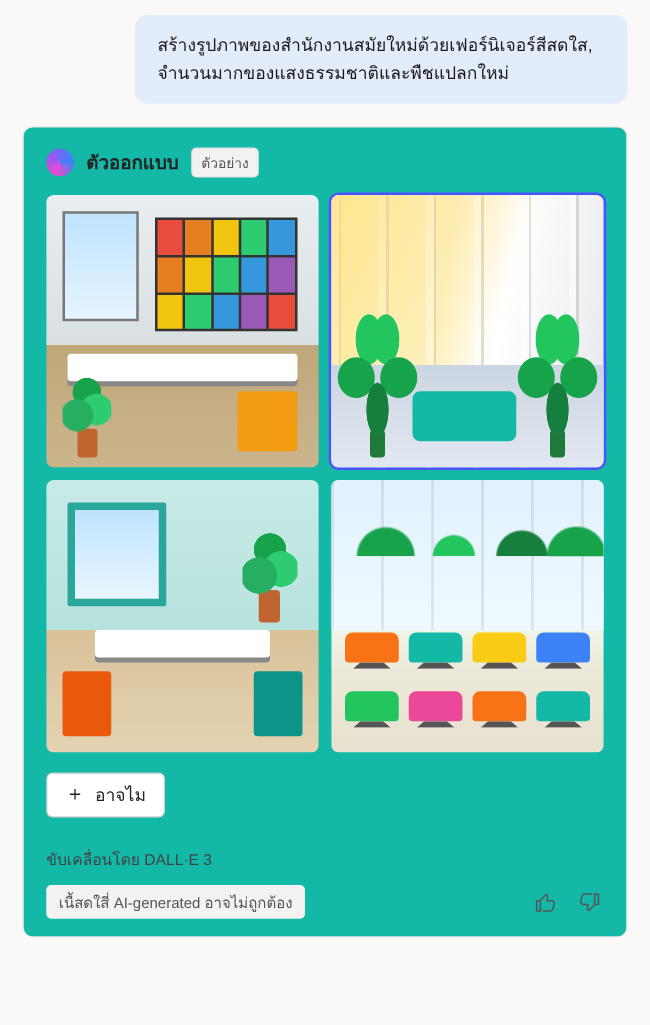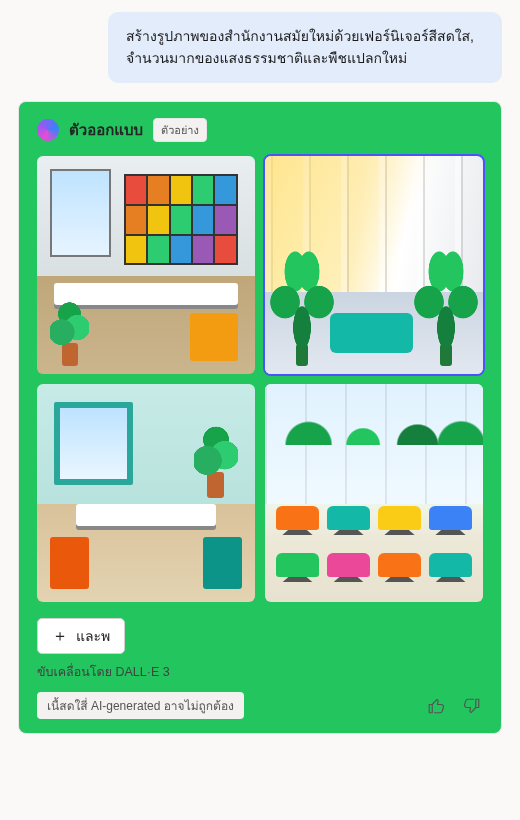--- a/index.html
+++ b/index.html
@@ -15,21 +15,21 @@
   .user-bubble {
     background: #e3ecfb;
     border-radius: 10px;
     padding: 14px 18px;
     margin-left: 90px;
     margin-bottom: 18px;
     line-height: 1.55;
     color: #1b1b1b;
   }
   .card {
-    background: #22c55e;
+    background: #14b8a6;
     border: 1px solid #e8e8e8;
     border-radius: 8px;
     padding: 16px 18px 14px;
   }
   .card-header {
     display: flex;
     align-items: center;
     gap: 10px;
     margin-bottom: 14px;
   }
@@ -121,21 +121,21 @@
     border: 1px solid #d1d1d1;
     background: #fff;
     border-radius: 5px;
     padding: 6px 14px;
     font-size: 14px;
     cursor: pointer;
     color:#242424;
   }
   .insert-btn .plus { font-size: 16px; line-height: 1; }
   .powered {
-    margin-top: 8px;
+    margin-top: 24px;
     font-size: 12.5px;
     color: #424242;
   }
   .footer-row {
     display: flex;
     align-items: center;
     justify-content: space-between;
     margin-top: 10px;
   }
   .disclaimer {
@@ -230,21 +230,21 @@
               <div class="chair c-or"></div>
               <div class="chair c-te"></div>
             </div>
         </div>
       </div>
     </div>
   </div>
 
   <button class="insert-btn">
     <span class="plus">＋</span>
-    <span>และพ</span>
+    <span>อาจไม</span>
   </button>
 
   <div class="powered">ขับเคลื่อนโดย DALL·E 3</div>
 
   <div class="footer-row">
     <div class="disclaimer">เนื้สดใสี่ AI-generated อาจไม่ถูกต้อง</div>
     <div class="feedback">
       <div class="fb-btn">
         <svg viewBox="0 0 24 24">
             <path d="M7 10v11H3V10h4zm3 11h7.5a3 3 0 0 0 2.9-2.2l1.4-5A3 3 0 0 0 18.9 10H14l.8-4.2A2 2 0 0 0 12.9 3.4L7 10"></path>

